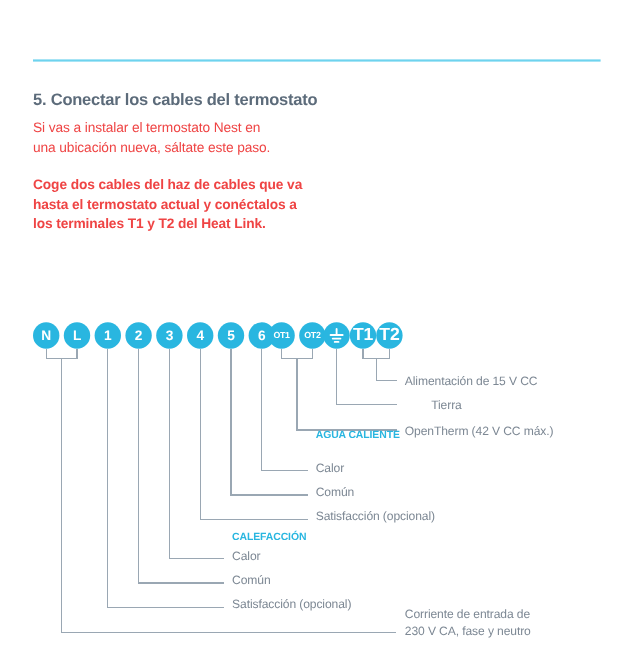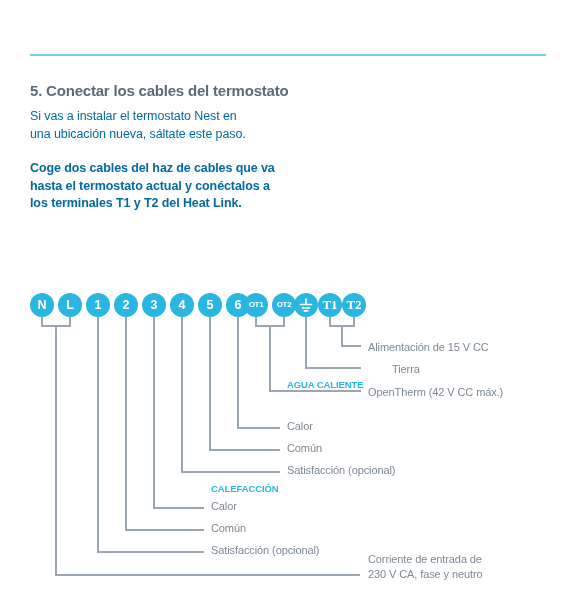--- a/index.html
+++ b/index.html
@@ -37,21 +37,21 @@
     color: #5c6b7a;
     letter-spacing: -0.2px;
     white-space: nowrap;
     text-align: center;
   }
   .body-copy {
     position: absolute;
     left: 30px;
     font-size: 12.5px;
     line-height: 17.5px;
-    color: #0369a1;
+    color: #ef4444;
     letter-spacing: -0.1px;
     white-space: pre-line;
   }
   #intro-paragraph { top: 108px; }
   #instruction-paragraph { top: 160px; font-weight: bold; }
 
   
   #terminal-strip {
     position: absolute;
     left: 0;
@@ -73,22 +73,21 @@
     line-height: 24px;
     text-align: center;
     letter-spacing: -0.2px;
     pointer-events: auto;
   }
   .terminal.ot {
     font-size: 8px;
     letter-spacing: -0.3px;
   }
   .terminal.tt {
-    font-size: 13px;
-    font-family: Liberation Serif, serif;
+    font-size: 16px;
   }
   .terminal .gnd-icon {
     display: block;
     width: 24px;
     height: 24px;
   }
 
   
   #leader-lines {
     position: absolute;
@@ -180,21 +179,21 @@
   </div>
 
   <div class="terminal tt" style="left:318px"><span>T1</span></div>
   <div class="terminal tt" style="left:342px"><span>T2</span></div>
 </div>
 
 <div class="callout-label" style="left:368px; top:340px">Alimentación de 15 V CC</div>
 <div class="callout-label" style="left:392px; top:362px">Tierra</div>
 <div class="callout-label" style="left:368px; top:385px">OpenTherm (42 V CC máx.)</div>
 
-<div class="group-header" style="left:287px; top:379px">AGUA CALIENTE</div>
+<div class="group-header" style="left:287px; top:390px">AGUA CALIENTE</div>
 <div class="callout-label" style="left:287px; top:419px">Calor</div>
 <div class="callout-label" style="left:287px; top:441px">Común</div>
 <div class="callout-label" style="left:287px; top:463px">Satisfacción (opcional)</div>
 
 <div class="group-header" style="left:211px; top:483px">CALEFACCIÓN</div>
 <div class="callout-label" style="left:211px; top:499px">Calor</div>
 <div class="callout-label" style="left:211px; top:521px">Común</div>
 <div class="callout-label" style="left:211px; top:543px">Satisfacción (opcional)</div>
 
 <div class="callout-label" style="left:368px; top:552px">Corriente de entrada de

